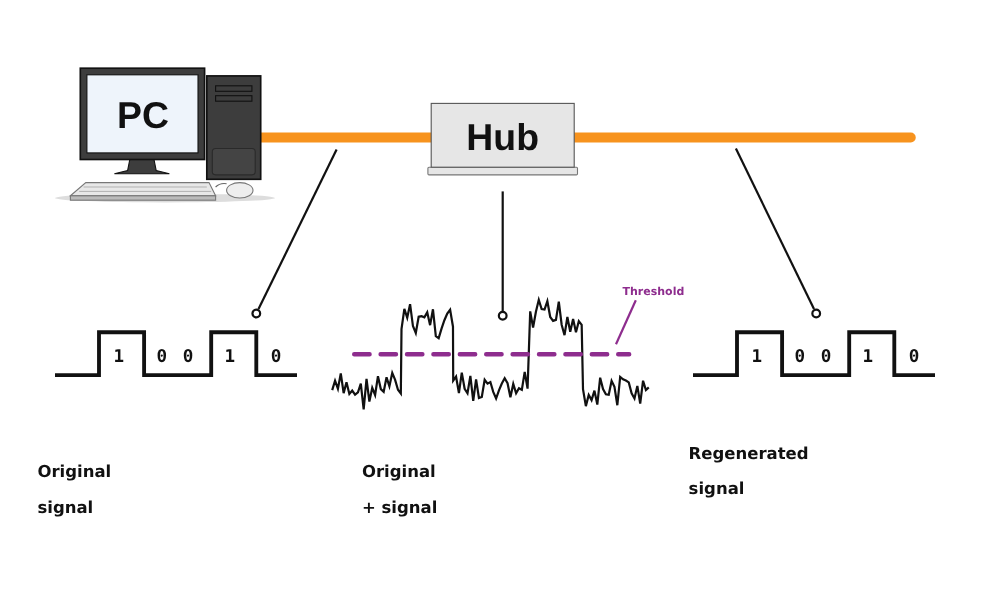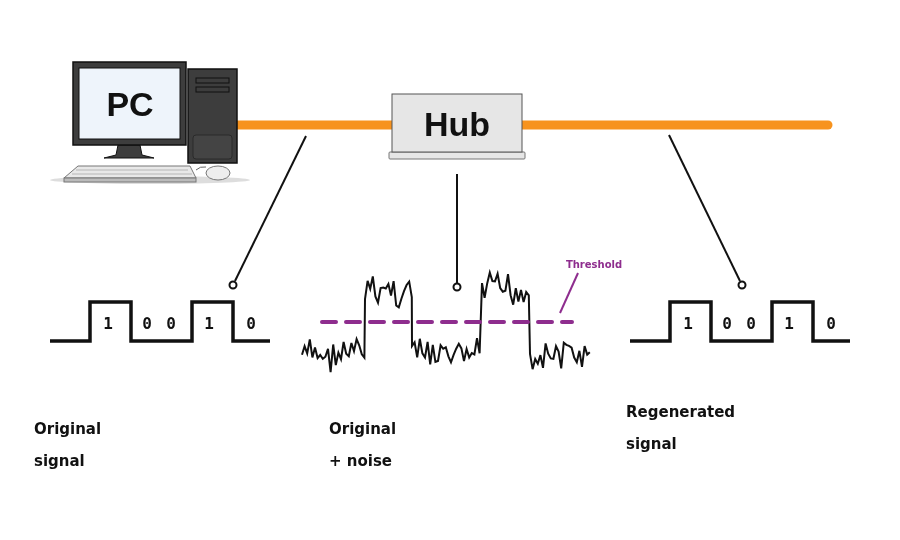--- a/index.html
+++ b/index.html
@@ -92,18 +92,18 @@
     <text class="bit" x="831" y="329" text-anchor="middle">0</text>
   </g>
 </svg>
 
 <div class="label" style="left:34px; top:413px;">
   <div>Original</div>
   <div>signal</div>
 </div>
 <div class="label" style="left:329px; top:413px;">
   <div>Original</div>
-  <div>+ noise</div>
+  <div>+ signal</div>
 </div>
 <div class="label" style="left:626px; top:396px;">
   <div>Regenerated</div>
   <div>signal</div>
 </div>
 
 </body></html>

